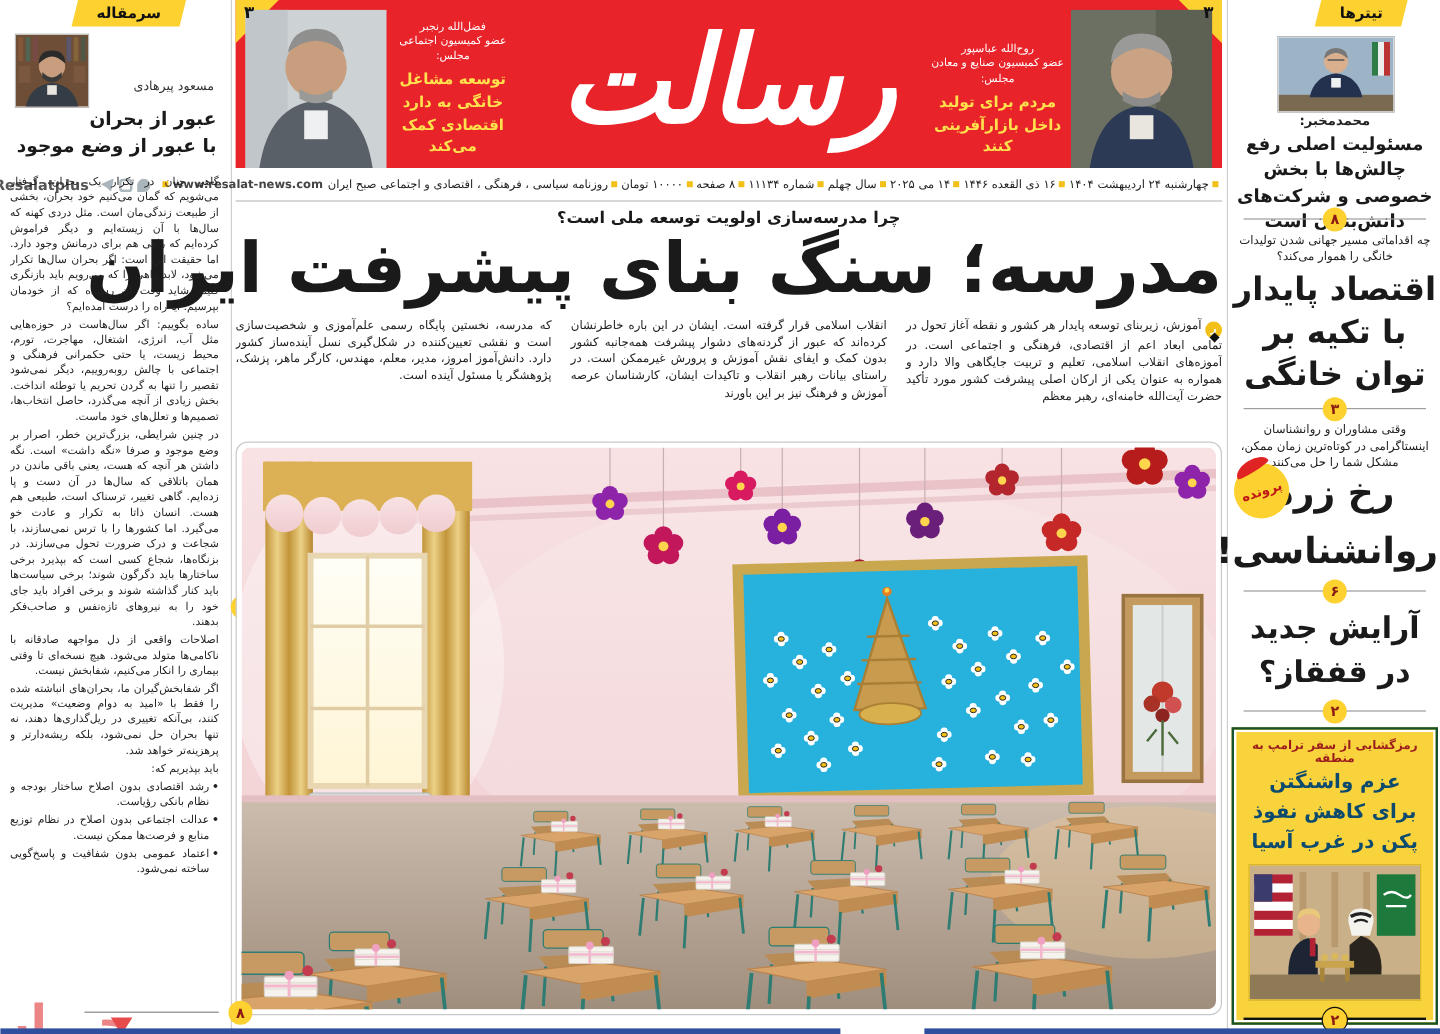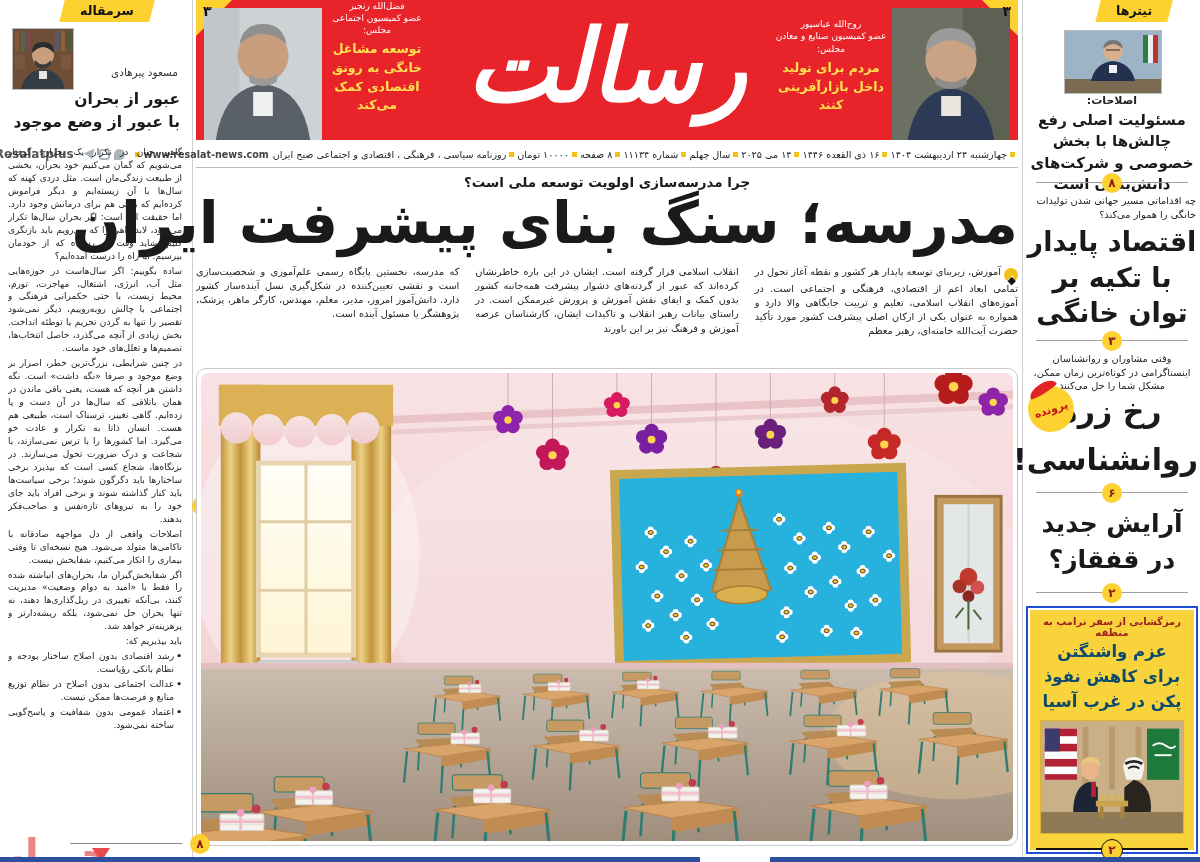--- a/index.html
+++ b/index.html
@@ -8,21 +8,21 @@
   .vdiv{position:absolute;top:0;bottom:0;width:1px;background:#cfcfcf;}
   
   .masthead{position:absolute;left:196px;top:0;width:822px;height:140px;background:#e8232a;}
   .logo{position:absolute;left:300px;right:300px;top:-6px;bottom:0;display:flex;align-items:center;justify-content:center;
         color:#fff;font-size:96px;font-weight:bold;font-style:italic;transform:scaleY(1.04);white-space:nowrap;}
   .promo-photo{position:absolute;bottom:0;width:118px;height:132px;overflow:hidden;}
   .fold{position:absolute;top:0;width:0;height:0;border-top:36px solid #fcd130;}
   .fold.l{left:0;border-left:0;border-right:36px solid transparent;}
   .fold.r{right:0;border-right:0;border-left:36px solid transparent;}
   .fold-num{position:absolute;top:3px;font-size:14px;font-weight:bold;color:#111;z-index:3;}
-  .promo-cap{position:absolute;bottom:25px;width:118px;text-align:center;line-height:1.35;z-index:2;}
+  .promo-cap{position:absolute;bottom:8px;width:118px;text-align:center;line-height:1.35;z-index:2;}
   .promo-cap .nm{color:#fff;font-size:9px;display:block;}
   .promo-cap .rl{color:#fff;font-size:9px;display:block;}
   .promo-cap .hd{color:#ffe14d;font-size:12.5px;font-weight:bold;display:block;margin-top:4px;line-height:1.5;}
   
   .dateline{position:absolute;left:196px;top:141px;width:822px;height:26px;display:flex;align-items:center;
             font-size:9.6px;color:#222;white-space:nowrap;border-bottom:1px solid #bdbdbd;}
   .dl-item::before{content:'';display:inline-block;width:5px;height:5px;background:#f2c018;margin:0 3px 1px 3px;vertical-align:middle;}
   .dl-site{direction:ltr;unicode-bidi:bidi-override;color:#444;margin:0 4px;font-weight:bold;}
   .dl-site::before{content:'';display:inline-block;width:5px;height:5px;background:#f2c018;margin:0 4px 1px 0;vertical-align:middle;}
   .soc{display:inline-flex;gap:4px;margin:0 6px;align-items:center;}
@@ -70,32 +70,32 @@
   .wmark{position:absolute;bottom:0;left:0;width:100px;height:34px;overflow:hidden;}
   .wmark b{position:absolute;bottom:-14px;left:2px;font-size:40px;font-weight:900;color:#ec8686;letter-spacing:6px;}
   .wmark-notch{position:absolute;bottom:0;left:92px;width:0;height:0;border-left:9px solid transparent;border-right:9px solid transparent;border-top:14px solid #e84b4b;}
   
   .side{position:absolute;left:1026px;top:0;width:172px;height:862px;}
   .side .tag{position:absolute;top:0;right:28px;}
   .s-photo{position:absolute;top:30px;right:36px;width:96px;height:62px;border:1px solid #bbb;overflow:hidden;}
   .s-label{position:absolute;top:94px;right:0;left:0;text-align:center;font-size:11px;font-weight:bold;color:#222;}
   .s-h1{position:absolute;top:110px;right:2px;left:2px;text-align:center;font-size:15px;font-weight:900;line-height:1.42;}
   .s-sep8{position:absolute;top:182px;left:4px;right:4px;}
-  .s-k2{position:absolute;top:194px;right:2px;left:2px;font-size:9.8px;line-height:1.4;color:#222;}
+  .s-k2{position:absolute;top:194px;right:2px;left:2px;text-align:center;font-size:9.8px;line-height:1.4;color:#222;}
   .s-h2{position:absolute;top:224px;right:0;left:0;text-align:center;font-size:27px;font-weight:900;line-height:1.32;}
   .s-sep3{position:absolute;top:340px;left:4px;right:4px;}
   .s-k3{position:absolute;top:352px;right:2px;left:2px;text-align:center;font-size:9.8px;line-height:1.4;color:#222;}
   .s-h3{position:absolute;top:388px;right:0;left:0;text-align:center;font-size:30px;font-weight:900;line-height:1.6;}
   .dossier{position:absolute;top:386px;left:2px;width:46px;height:46px;border-radius:50%;background:#fcd130;
            display:flex;align-items:center;justify-content:center;font-size:11px;font-weight:bold;color:#c01818;transform:rotate(-18deg);}
   .dossier::before{content:'';position:absolute;top:-4px;left:6px;width:30px;height:10px;background:#e02424;border-radius:50% 50% 50% 50%/80% 80% 20% 20%;transform:rotate(-14deg);}
   .s-sep6{position:absolute;top:492px;left:4px;right:4px;}
   .s-h4{position:absolute;top:506px;right:0;left:0;text-align:center;font-size:25px;font-weight:900;line-height:1.45;}
   .s-sep2{position:absolute;top:592px;left:4px;right:4px;}
-  .fbox{position:absolute;top:606px;left:0;right:0;height:248px;background:#f9d33c;border:2px solid #1d4ed8;
+  .fbox{position:absolute;top:606px;left:0;right:0;height:248px;background:#f9d33c;border:2px solid #14532d;
         box-shadow:inset 0 0 0 2px #fff;padding:8px 8px 6px;box-sizing:border-box;}
   .fbox .fk{text-align:center;font-size:10px;font-weight:bold;color:#9c1d1d;}
   .fbox .fh{text-align:center;font-size:16.5px;font-weight:900;line-height:1.5;margin-top:2px;color:#0c4a6e;}
   .fbox .fph{margin:6px auto 0;width:142px;height:112px;overflow:hidden;border:1px solid #d9b52a;}
   .fbox .fsep{margin-top:14px;border-top:2px solid #111;position:relative;}
   .fbox .fsep .pbadge{position:absolute;left:50%;top:-11px;transform:translateX(-50%);background:#fcd130;border:1px solid #111;}
   
   .bbar{position:absolute;height:5px;background:#2d4f9e;bottom:0;}
 </style>
 </head>
@@ -127,21 +127,21 @@
       <span class="nm">روح‌الله عباسپور</span>
       <span class="rl">عضو کمیسیون صنایع و معادن مجلس:</span>
       <span class="hd">مردم برای تولید داخل بازارآفرینی کنند</span>
     </div>
 
     <div class="logo">رسالت</div>
 
     <div class="promo-cap" style="left:122px">
       <span class="nm">فضل‌الله رنجبر</span>
       <span class="rl">عضو کمیسیون اجتماعی مجلس:</span>
-      <span class="hd">توسعه مشاغل خانگی به رونق اقتصادی کمک می‌کند</span>
+      <span class="hd">توسعه مشاغل خانگی به دارد اقتصادی کمک می‌کند</span>
     </div>
     <div class="promo-photo" style="left:8px">
       <svg viewBox="0 0 60 66" width="118" height="132" preserveAspectRatio="none">
         <rect width="60" height="66" fill="#cdd2d5"></rect>
         <rect x="0" y="0" width="18" height="66" fill="#c0c6ca"></rect>
         <path d="M6,66 Q10,40 30,38 Q50,40 54,66 Z" fill="#5a6068"></path>
         <rect x="25" y="42" width="10" height="12" fill="#eef0f1"></rect>
         <circle cx="30" cy="24" r="13" fill="#c89e7e"></circle>
         <path d="M18,18 Q20,8 30,8 Q40,8 42,18 Q36,13 30,13 Q24,13 18,18 Z" fill="#8f8f8d"></path>
         <path d="M23,33 Q30,38 37,33 L37,37 Q30,41 23,37 Z" fill="#9a9a98"></path>
@@ -435,21 +435,21 @@
           <rect x="83" y="4" width="5" height="28" fill="#eee"></rect>
         <rect x="88" y="4" width="5" height="28" fill="#b33"></rect>
         <rect x="0" y="48" width="96" height="14" fill="#7a6a52"></rect>
         <path d="M26,50 Q30,32 48,30 Q66,32 70,50 Z" fill="#23314f"></path>
         <rect x="44" y="34" width="8" height="8" fill="#eef0f1"></rect>
         <circle cx="48" cy="20" r="10" fill="#d9af8d"></circle>
         <path d="M38,18 Q39,9 48,9 Q57,9 58,18 Q52,13 48,13 Q44,13 38,18 Z" fill="#777"></path>
         <line x1="41" y1="19" x2="55" y2="19" stroke="#555" stroke-width="1.4"></line>
       </svg>
     </div>
-    <div class="s-label">اصلاحات:</div>
+    <div class="s-label">محمدمخبر:</div>
     <div class="s-h1">مسئولیت اصلی رفع چالش‌ها با بخش خصوصی و شرکت‌های دانش‌بنیان است</div>
     <div class="sep s-sep8">
       <span class="pbadge">۸</span>
     </div>
 
     <div class="s-k2">چه اقداماتی مسیر جهانی شدن تولیدات خانگی را هموار می‌کند؟</div>
     <div class="s-h2">اقتصاد پایدار با تکیه بر توان خانگی</div>
     <div class="sep s-sep3">
       <span class="pbadge">۳</span>
     </div>

